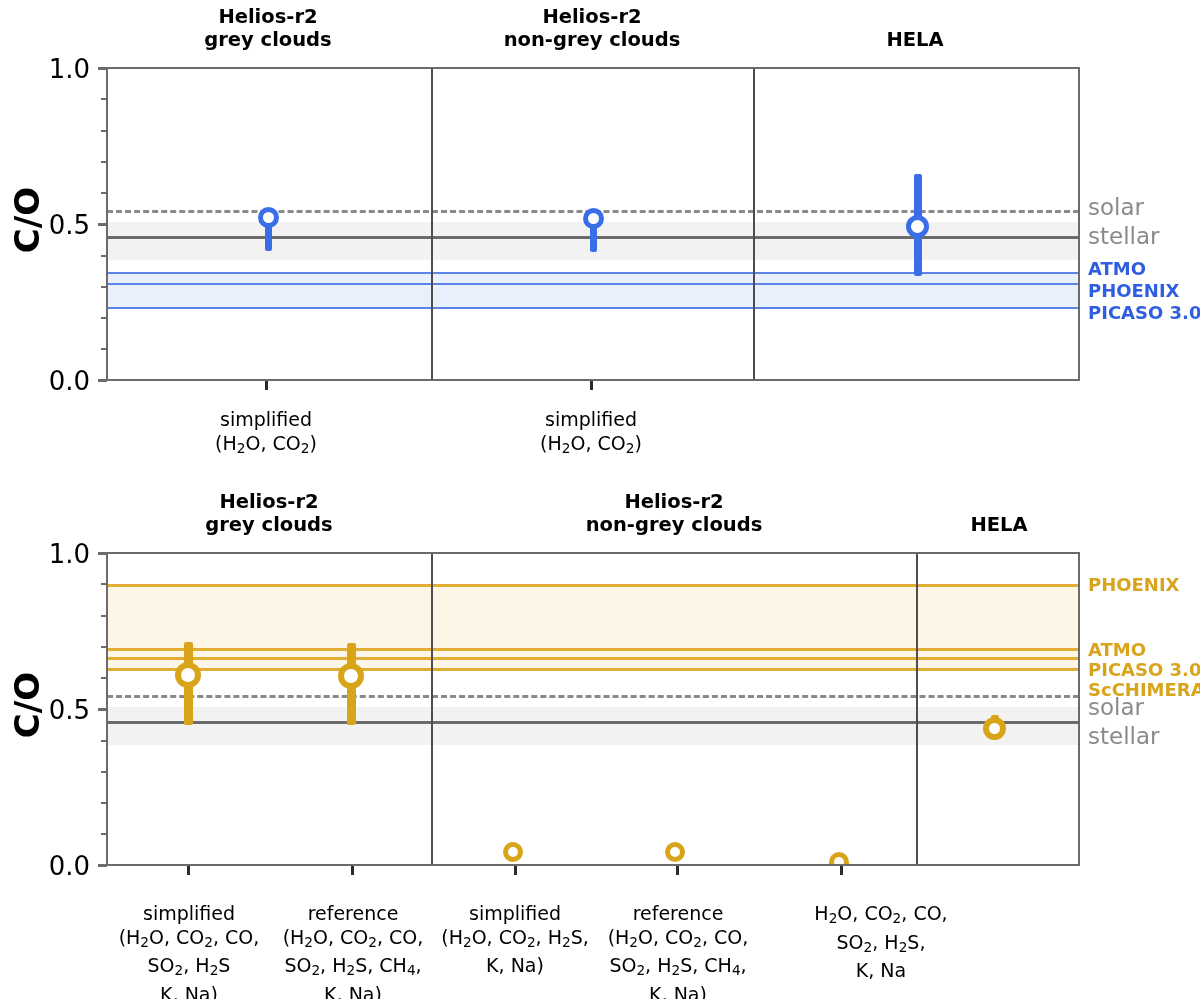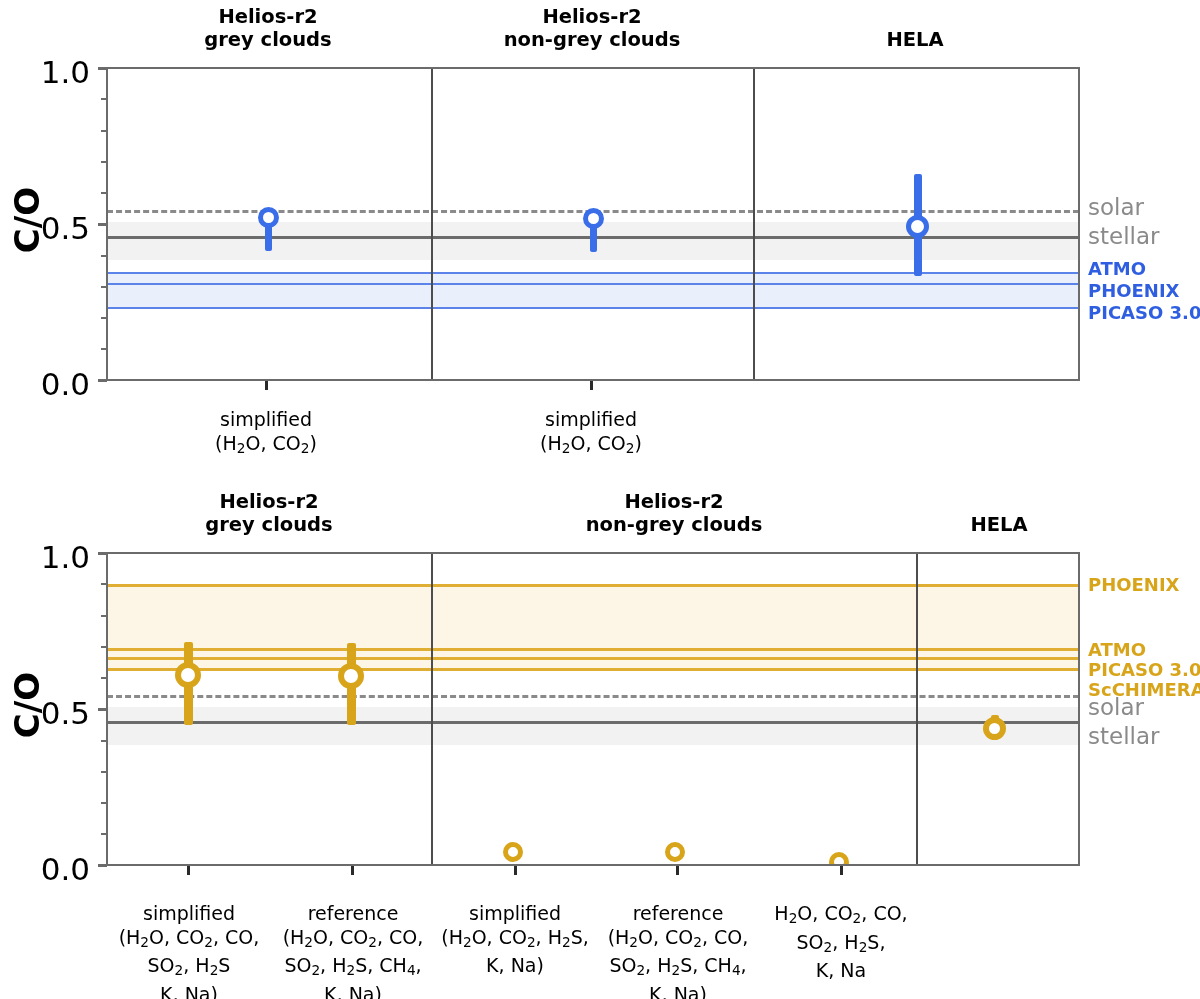--- a/index.html
+++ b/index.html
@@ -18,21 +18,21 @@
 
   
   .frame{position:absolute;box-sizing:border-box;border:2px solid #6b6b6b;background:transparent;}
   .plotarea{position:absolute;overflow:hidden;}
 
   
   .ylab{
     position:absolute;font-size:34px;font-weight:bold;letter-spacing:0px;
     transform:rotate(-90deg);transform-origin:50% 50%;white-space:nowrap;
   }
-  .ytick-label{position:absolute;font-size:31px;text-align:right;white-space:nowrap;}
+  .ytick-label{position:absolute;font-size:26px;text-align:right;white-space:nowrap;}
   .tick{position:absolute;background:#6b6b6b;}
   .tick.major{width:9px;height:3px;}
   .tick.minor{width:6px;height:2px;}
   .xtick{position:absolute;background:#2a2a2a;width:3px;height:9px;}
 
   
   .band{position:absolute;left:0;right:0;}
   .refline{position:absolute;left:0;right:0;}
   .refline.solid{border-top-style:solid;}
   .refline.dashed{border-top-style:dashed;}
@@ -200,21 +200,21 @@
 (H<sub>2</sub>O, CO<sub>2</sub>, CO,
 SO<sub>2</sub>, H<sub>2</sub>S, CH<sub>4</sub>,
 K, Na)</div>
   <div class="xlab" style="left:434px;top:902px;width:162px;">simplified
 (H<sub>2</sub>O, CO<sub>2</sub>, H<sub>2</sub>S,
 K, Na)</div>
   <div class="xlab" style="left:597px;top:902px;width:162px;">reference
 (H<sub>2</sub>O, CO<sub>2</sub>, CO,
 SO<sub>2</sub>, H<sub>2</sub>S, CH<sub>4</sub>,
 K, Na)</div>
-  <div class="xlab" style="left:760px;top:902px;width:162px;">H<sub>2</sub>O, CO<sub>2</sub>, CO,
+  <div class="xlab" style="left:800px;top:902px;width:162px;">H<sub>2</sub>O, CO<sub>2</sub>, CO,
 SO<sub>2</sub>, H<sub>2</sub>S,
 K, Na</div>
 
   <div class="rlabel gold" style="left:1088px;top:574px;">PHOENIX</div>
   <div class="rlabel gold" style="left:1088px;top:639px;">ATMO</div>
   <div class="rlabel gold" style="left:1088px;top:659px;">PICASO 3.0</div>
   <div class="rlabel gold" style="left:1088px;top:679px;">ScCHIMERA</div>
   <div class="rlabel grey" style="left:1088px;top:694px;">solar</div>
   <div class="rlabel grey" style="left:1088px;top:723px;">stellar</div>
 </div>

